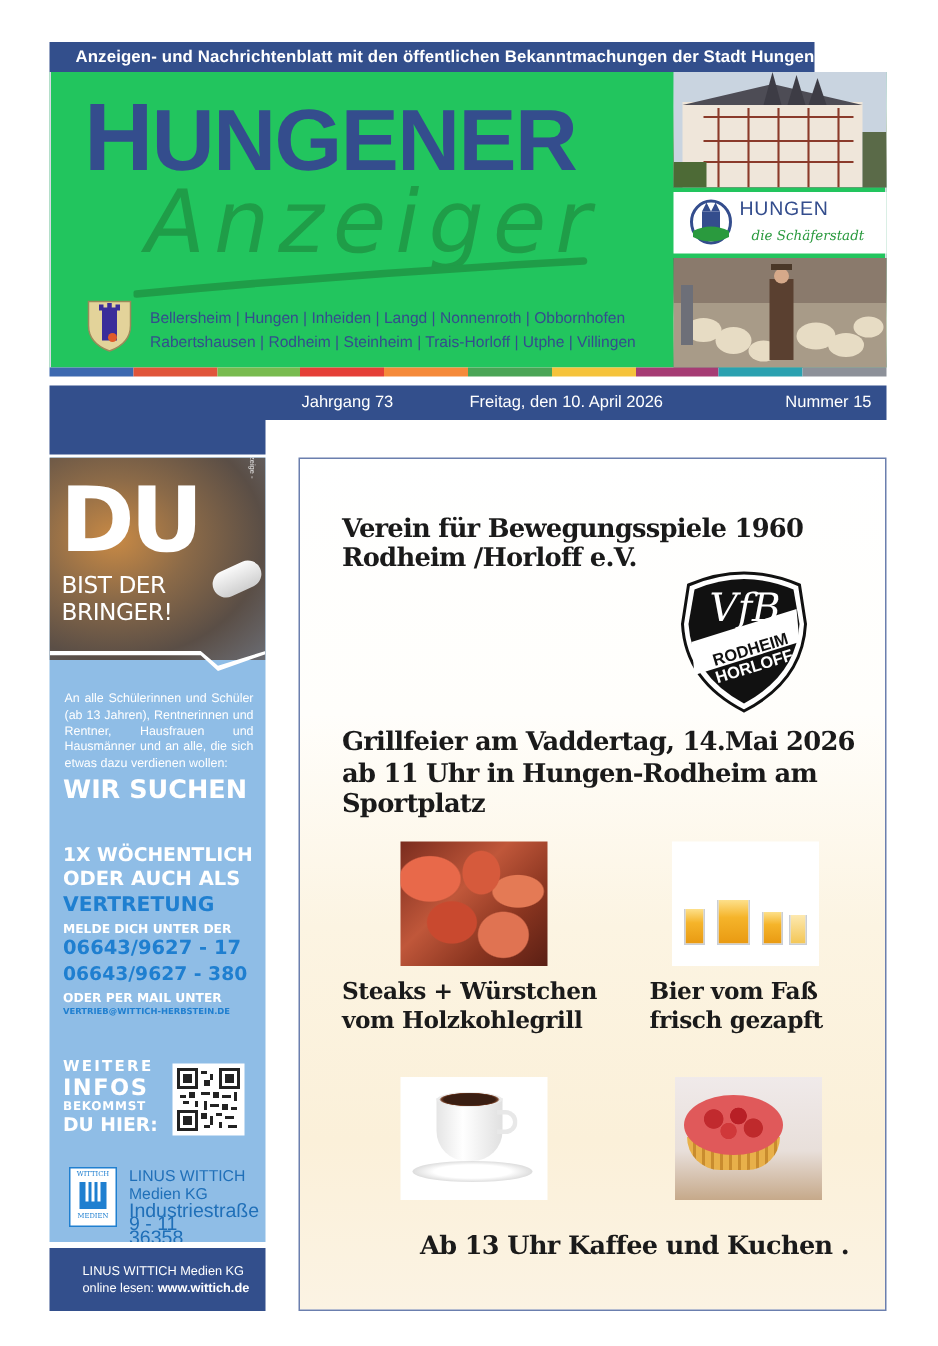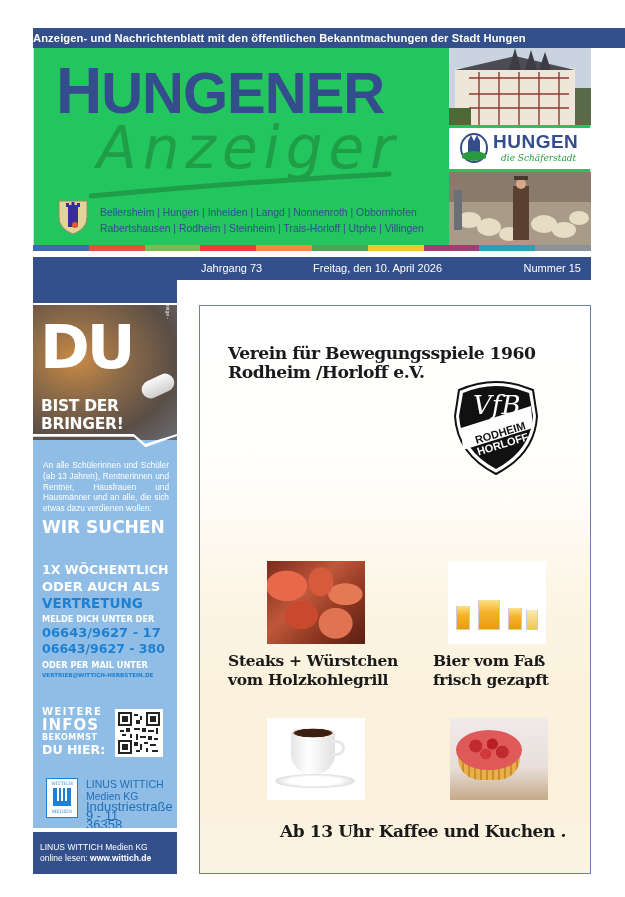--- a/index.html
+++ b/index.html
@@ -1,70 +1,70 @@
 <!DOCTYPE html>
 <html><head>
 <meta charset="utf-8">
 <style>
   * { box-sizing: border-box; margin: 0; padding: 0; }
   body { width: 625px; height: 897px; background: #ffffff; position: relative; overflow: hidden; font-family: "Liberation Sans", sans-serif; }
 
-  .topbar { position: absolute; left: 33px; top: 28px; width: 592px; height: 20px; background: #334f8c; color: #fff; font-size: 11.2px; font-weight: bold; text-align: left; line-height: 20px; letter-spacing: 0.1px; }
+  .topbar { position: absolute; left: 33px; top: 28px; width: 510px; height: 20px; background: #334f8c; color: #fff; font-size: 11.2px; font-weight: bold; text-align: right; line-height: 20px; letter-spacing: 0.1px; }
 
   .masthead { position: absolute; left: 33px; top: 48px; width: 558px; height: 197px; border-left: 1px solid #d8dbe6; border-right: 1px solid #d8dbe6; background: #22c55e; }
   .logo-hungener { position: absolute; left: 22px; top: 8px; font-family: "Liberation Sans", sans-serif; font-weight: bold; color: #344d8d; font-size: 58px; letter-spacing: -1px; line-height: 70px; }
   .logo-hungener .big { font-size: 64px; }
   .logo-anzeiger { position: absolute; left: 55px; top: 60px; width: 320px; height: 95px; }
 
   .places { position: absolute; left: 24px; top: 151px; width: 380px; height: 40px; }
   .crest { position: absolute; left: 0; top: 0; width: 30px; height: 36px; }
   .places-text { position: absolute; left: 42px; top: 6px; font-size: 10.4px; color: #344d8d; line-height: 15.5px; white-space: nowrap; }
 
   .photo-col { position: absolute; left: 415px; top: 0; width: 142px; height: 197px; }
   .photo-top { position: absolute; left: 0; top: 0; width: 142px; height: 77px; background: linear-gradient(180deg,#b9c7d8 0%,#dfe4ea 30%,#c9b8a8 55%,#8a6a54 80%,#4e5a3e 100%); overflow: hidden; }
   .hungen-logo { position: absolute; left: 0; top: 80px; width: 142px; height: 41px; background: #fff; }
-  .hungen-logo .h-word { position: absolute; left: 44px; top: 3px; font-size: 19px; font-weight: bold; color: #344d8d; letter-spacing: 0.5px; }
+  .hungen-logo .h-word { position: absolute; left: 44px; top: 3px; font-size: 13px; font-weight: normal; color: #344d8d; letter-spacing: 0.5px; }
   .hungen-logo .h-sub { position: absolute; left: 52px; top: 25px; font-size: 9px; color: #2a9a3e; font-style: italic; font-family: "DejaVu Serif", serif; text-align: right; }
   .photo-bottom { position: absolute; left: 0; top: 124px; width: 142px; height: 73px; background: linear-gradient(180deg,#6e6158 0%,#8b7d6e 30%,#d8cdb8 55%,#c7b9a1 75%,#8a8276 100%); overflow: hidden; }
 
   .colorstrip { position: absolute; left: 33px; top: 245px; width: 558px; height: 6px; display: flex; }
   .colorstrip div { flex: 1; height: 6px; }
 
   .infobar { position: absolute; left: 33px; top: 257px; width: 558px; height: 23px; background: #334f8c; color: #fff; font-size: 11px; }
   .infobar .jahrgang { position: absolute; left: 168px; top: 5px; text-align: center; }
   .infobar .datum { position: absolute; left: 280px; top: 5px; }
   .infobar .nummer { position: absolute; right: 10px; top: 5px; }
   .infobar-left { position: absolute; left: 33px; top: 280px; width: 144px; height: 23px; background: #334f8c; }
 
   
   .ad-left { position: absolute; left: 33px; top: 305px; width: 144px; height: 523px; background: #8fbde6; overflow: hidden; }
   .ad-photo { position: absolute; left: 0; top: 0; width: 144px; height: 135px; background: radial-gradient(ellipse at 30% 40%, #c98a45 0%, #8b6a48 35%, #5a4e46 70%, #6b6d74 100%); }
   .ad-photo .anzeige { position: absolute; right: 6px; top: 14px; font-size: 5px; color: #e8e8e8; transform: rotate(90deg); transform-origin: right top; white-space: nowrap; }
   .ad-du { position: absolute; left: 7px; top: 12px; font-family: "DejaVu Sans", sans-serif; font-weight: bold; color: #fff; font-size: 60px; letter-spacing: -3px; line-height: 60px; }
-  .ad-bist { position: absolute; left: 8px; top: 76px; font-family: "DejaVu Sans", sans-serif; font-weight: bold; color: #fff; font-size: 15.5px; line-height: 18px; letter-spacing: -0.3px; margin-top: 16px; }
+  .ad-bist { position: absolute; left: 8px; top: 76px; font-family: "DejaVu Sans", sans-serif; font-weight: normal; color: #fff; font-size: 15.5px; line-height: 18px; letter-spacing: -0.3px; }
   .ad-roll { position: absolute; right: 2px; top: 72px; width: 34px; height: 18px; background: linear-gradient(180deg,#fafafa,#cfcfcf); border-radius: 9px; transform: rotate(-25deg); }
   .ad-cut2 { position: absolute; left: 0; top: 129px; width: 144px; height: 14px; background: #fff; clip-path: polygon(0 0, 70% 0, 78% 70%, 100% 0%, 100% 15%, 78% 95%, 70% 20%, 0 20%); }
 
   .ad-intro { position: absolute; left: 10px; top: 155px; width: 126px; font-size: 8.3px; color: #fff; line-height: 10.8px; text-align: justify; font-family: "Liberation Sans", sans-serif; }
   .ad-big { position: absolute; left: 9px; width: 130px; font-family: "DejaVu Sans", sans-serif; font-weight: bold; line-height: 1; white-space: nowrap; }
   .ad-white { color: #fff; }
   .ad-blue { color: #1f7fd0; }
 
   .qr { position: absolute; left: 82px; top: 404px; width: 48px; height: 48px; background: #fff; padding: 3px; }
 
   .wittich-logo { position: absolute; left: 13px; top: 473px; width: 32px; height: 40px; background: #fff; border: 1px solid #1f7fd0; }
   .wittich-logo .wl-top { position: absolute; left: 0; top: 2px; width: 30px; text-align: center; font-size: 4.5px; color: #1f7fd0; font-family: "DejaVu Serif", serif; }
   .wittich-logo .wl-mark { position: absolute; left: 6px; top: 9px; width: 18px; height: 18px; background: #1f7fd0; }
   .wittich-logo .wl-mark::after { content:""; position:absolute; left:4px; top:0; width:2px; height:13px; background:#fff; box-shadow: 4px 0 0 #fff, 8px 0 0 #fff; }
   .wittich-logo .wl-bot { position: absolute; left: 0; top: 30px; width: 30px; text-align: center; font-size: 4.5px; color: #1f7fd0; font-family: "DejaVu Serif", serif; }
   .wittich-text { position: absolute; left: 53px; top: 473px; color: #1f6fb8; }
   .wittich-text .wt-name { font-size: 10.5px; line-height: 12px; }
   .wittich-text .wt-addr { font-size: 13px; line-height: 9px; }
 
-  .ad-footer { position: absolute; left: 33px; top: 832px; width: 144px; height: 42px; background: #334f8c; color: #fff; font-size: 8.5px; line-height: 10.5px; padding: 10px 0 0 7px; }
+  .ad-footer { position: absolute; left: 33px; top: 832px; width: 144px; height: 42px; background: #334f8c; color: #fff; font-size: 8.5px; line-height: 10.5px; padding: 10px 0 0 22px; }
   .ad-footer b { font-weight: bold; }
 
   
   .main-ad { position: absolute; left: 199px; top: 305px; width: 392px; height: 569px; border: 1px solid #6b7fae; background: linear-gradient(180deg, #ffffff 0%, #fffefb 30%, #fcf4e2 55%, #fbf0d9 80%, #fbf3e3 100%); overflow: hidden; }
   .serif { font-family: "DejaVu Serif", serif; font-weight: bold; color: #1a1a1a; }
   .ma-title { position: absolute; left: 28px; top: 38px; font-size: 17.2px; line-height: 18.5px; letter-spacing: -0.5px; }
   .vfb-badge { position: absolute; left: 251px; top: 70px; width: 90px; height: 100px; }
   .ma-grill { position: absolute; left: 28px; top: 179px; font-size: 17.2px; line-height: 20.5px; letter-spacing: -0.5px; }
   .img-sausage { position: absolute; left: 67px; top: 255px; width: 98px; height: 83px; background:
       radial-gradient(ellipse at 20% 30%, #e8694a 0 18%, transparent 19%),
@@ -286,20 +286,25 @@
 
   <svg class="vfb-badge" viewBox="0 0 90 100">
     <path d="M8 14 Q45 -2 82 14 L86 40 Q84 78 45 98 Q6 78 4 40 Z" fill="#fff" stroke="#111" stroke-width="2"></path>
     <path d="M12 17 Q45 3 78 17 L82 40 Q80 74 45 93 Q10 74 8 40 Z" fill="#111"></path>
     <path d="M10 52 L80 30 L82 52 L12 74 Z" fill="#fff"></path>
     <text x="22" y="38" font-family="DejaVu Serif, serif" font-style="italic" font-size="26" fill="#fff">VfB</text>
     <text x="24" y="62" font-family="Liberation Sans, sans-serif" font-weight="bold" font-size="11" fill="#111" transform="rotate(-17 45 60)">RODHEIM</text>
     <text x="26" y="74" font-family="Liberation Sans, sans-serif" font-weight="bold" font-size="11" fill="#fff" transform="rotate(-17 45 72)">HORLOFF</text>
   </svg>
 
+  <div class="ma-grill serif">
+    <div>Grillfeier am Vaddertag, 14.Mai 2026</div>
+    <div>ab 11 Uhr in Hungen-Rodheim am</div>
+    <div>Sportplatz</div>
+  </div>
 
   <div class="img-sausage"></div>
   <div class="img-beer">
     <div class="glass" style="left:8px;width:14px;height:24px;"></div>
     <div class="glass" style="left:30px;width:22px;height:30px;"></div>
     <div class="glass" style="left:60px;width:14px;height:22px;"></div>
     <div class="glass" style="left:78px;width:12px;height:20px;background:linear-gradient(180deg,#fde9b0,#f3c656);"></div>
   </div>
 
   <div class="ma-steaks serif">

